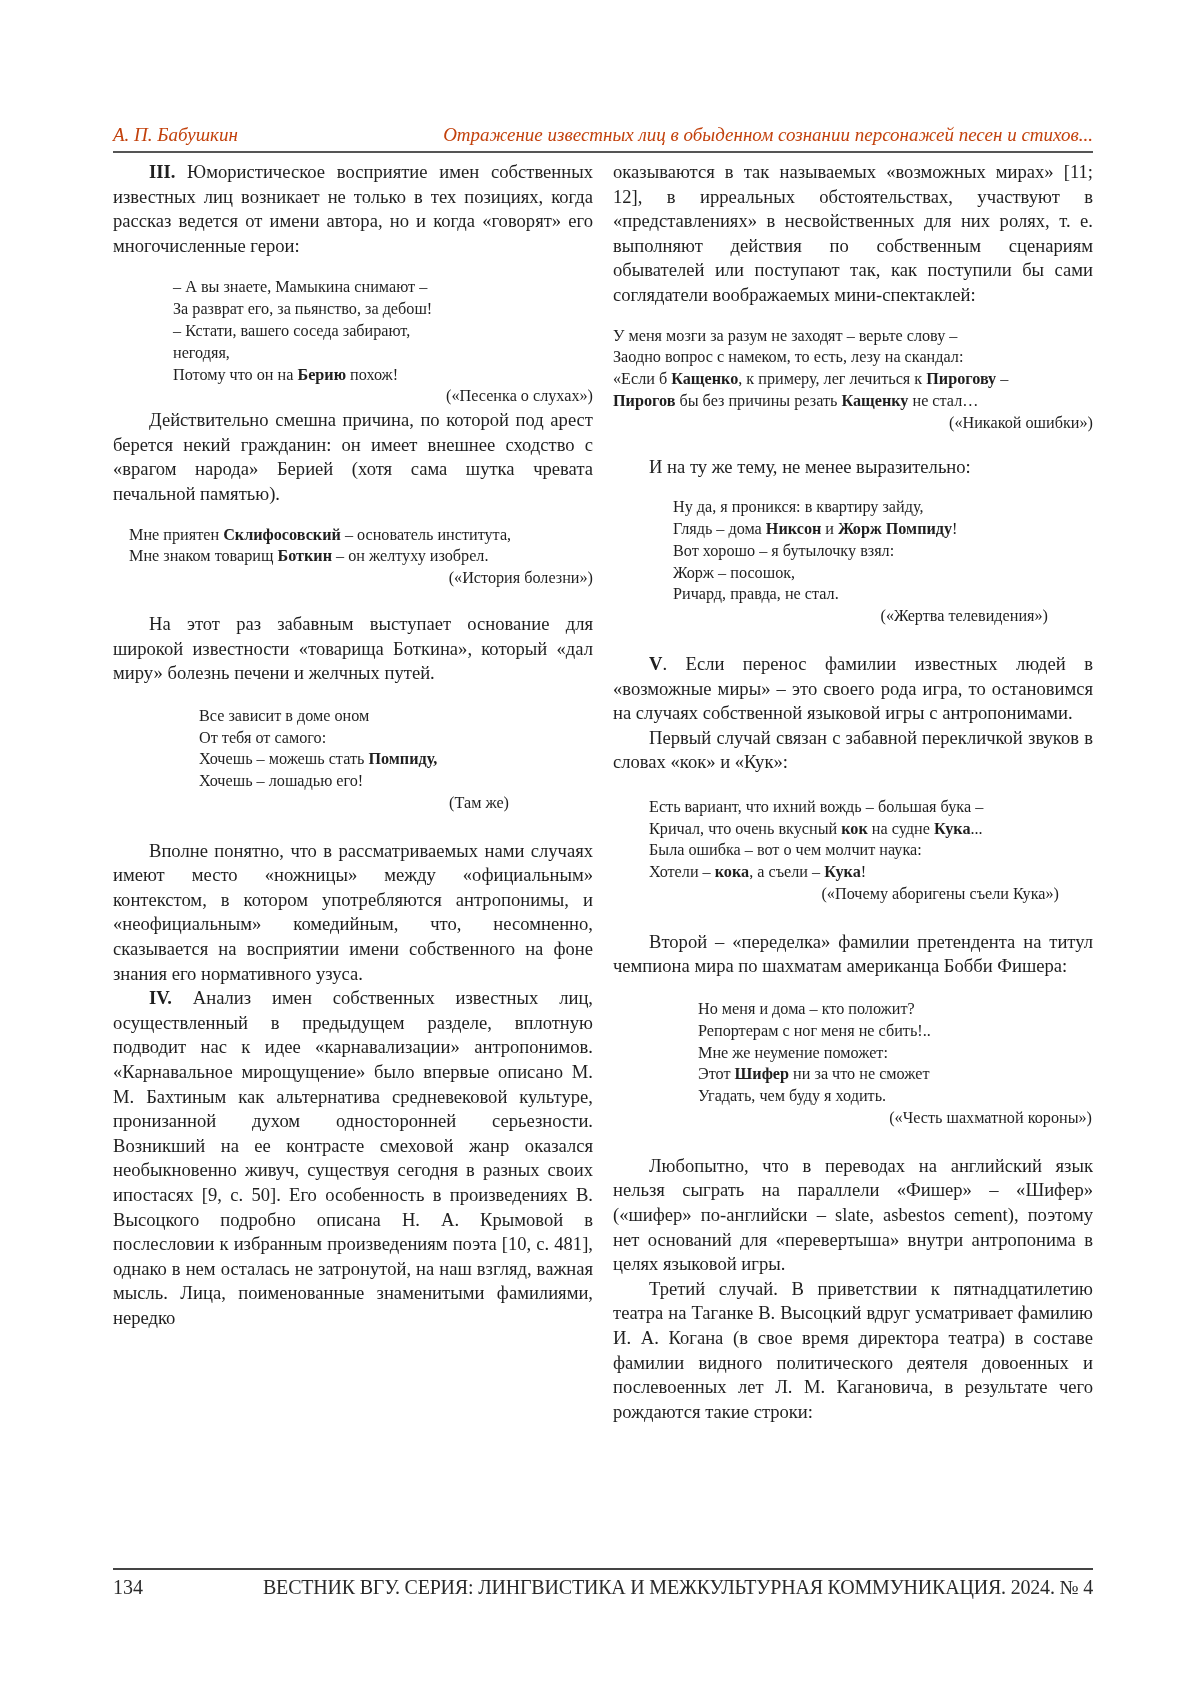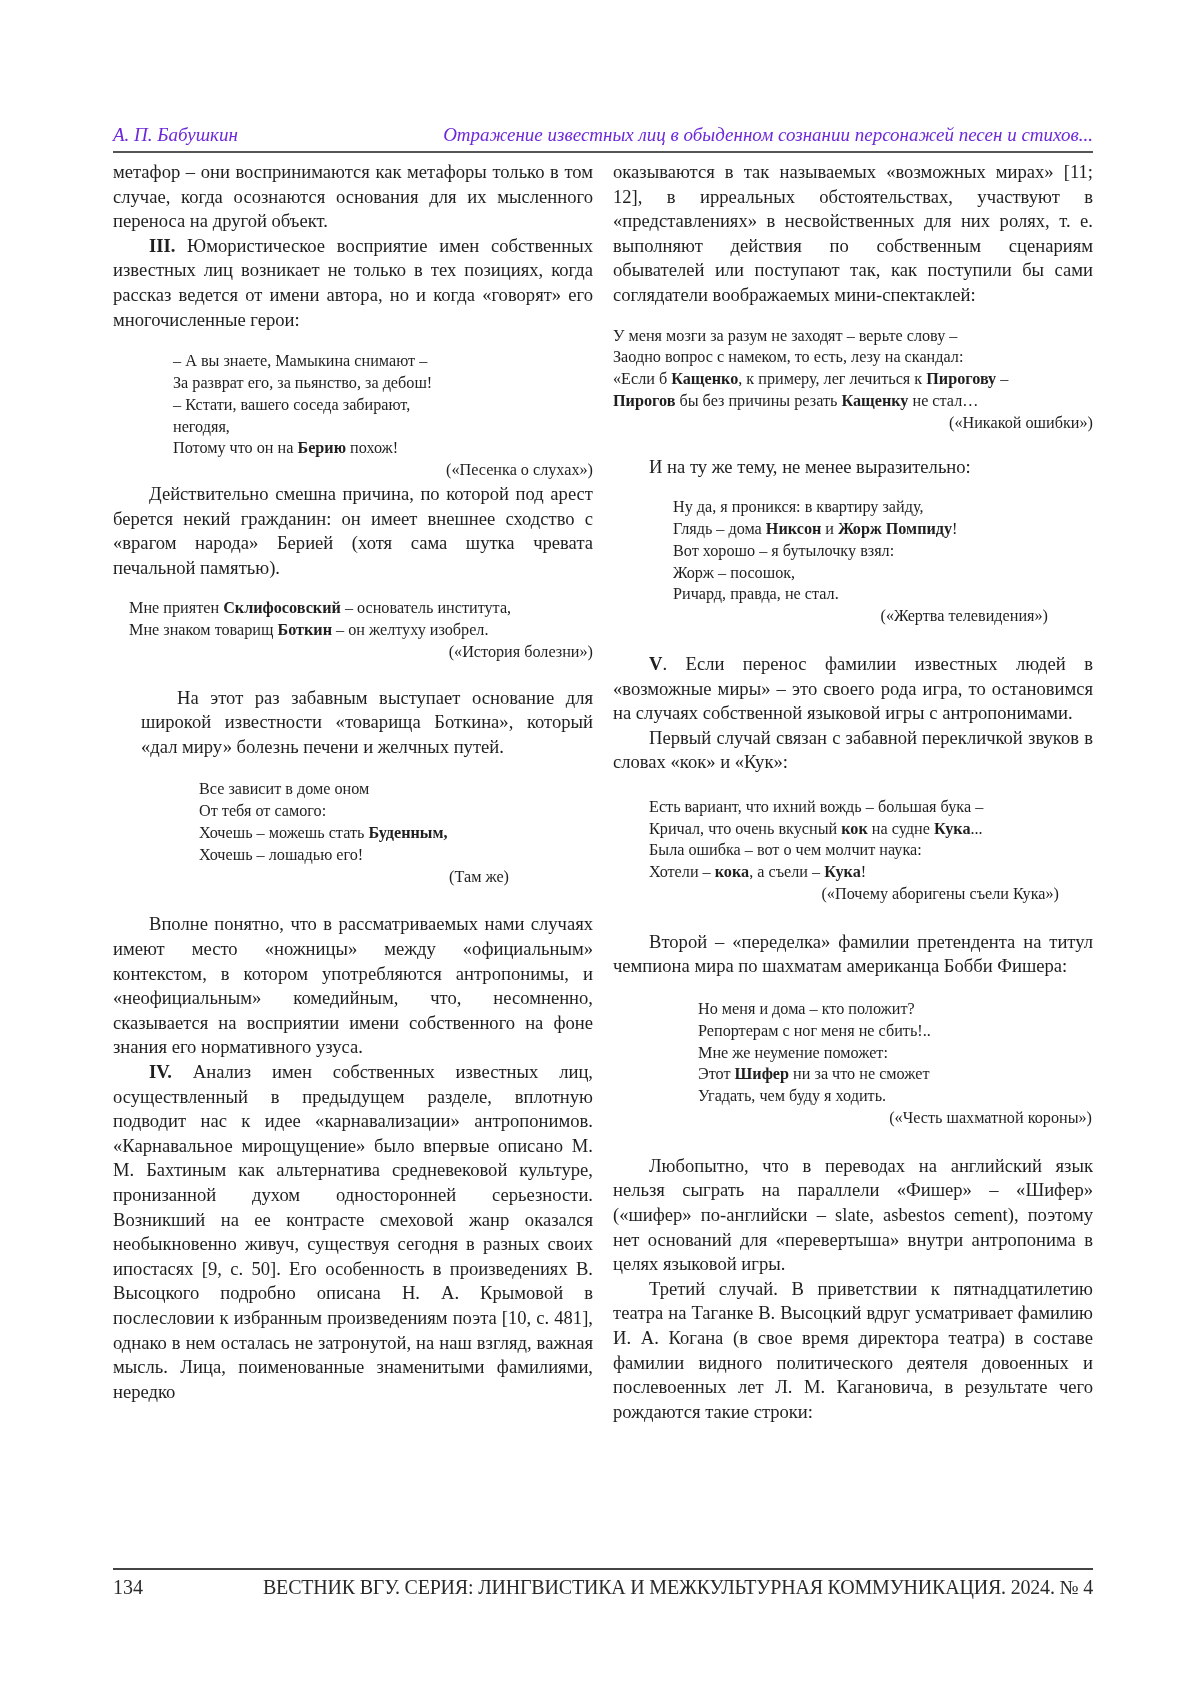--- a/index.html
+++ b/index.html
@@ -1,19 +1,19 @@
 <!DOCTYPE html>
 <html><head>
 <meta charset="utf-8">
 <style>
   html, body { margin: 0; padding: 0; background: #ffffff; }
   body { width: 1200px; height: 1697px; position: relative; overflow: hidden;
          font-family: "Liberation Serif", "DejaVu Serif", serif; color: #1f1f1f; }
   .header { position: absolute; left: 113px; top: 118px; width: 980px; height: 30px;
-            font-style: italic; font-size: 19px; color: #6d28d9; }
+            font-style: italic; font-size: 19px; color: #c2410c; }
   .header .author { position: absolute; left: 0; top: 6px; }
   .header .title { position: absolute; right: 0; top: 6px; }
   .hr-top { position: absolute; left: 113px; top: 151px; width: 980px; height: 2px; background: #555; }
   .hr-bottom { position: absolute; left: 113px; top: 1568px; width: 980px; height: 2px; background: #444; }
   .footer { position: absolute; left: 113px; top: 1576px; width: 980px; font-size: 20px; color: #2a2a2a; }
   .footer .pageno { position: absolute; left: 0; top: 0; }
   .footer .journal { position: absolute; right: 0; top: 0; letter-spacing: -0.2px; }
   .col { position: absolute; top: 160px; width: 480px; font-size: 18.6px; line-height: 24.6px; }
   .col.left { left: 113px; }
   .col.right { left: 613px; }
@@ -27,46 +27,45 @@
 </head>
 <body>
 
 <div class="header">
   <span class="author">А. П. Бабушкин</span>
   <span class="title">Отражение известных лиц в обыденном сознании персонажей песен и стихов...</span>
 </div>
 <div class="hr-top"></div>
 
 <div class="col left">
-  <p>метафор – они воспринимаются как метафоры только в том случае, когда осознаются основания для их мысленного переноса на другой объект.</p>
   <p class="ind"><b>III.</b><span> Юмористическое восприятие имен собственных известных лиц возникает не только в тех позициях, когда рассказ ведется от имени автора, но и когда «говорят» его многочисленные герои:</span></p>
 
   <div class="verse" style="margin:19px 0 0 0; padding-left:60px; width:420px;">
     <span class="line">–  А вы знаете, Мамыкина снимают –</span>
     <span class="line">За разврат его, за пьянство, за дебош!</span>
     <span class="line">– Кстати, вашего соседа забирают,</span>
     <span class="line">негодяя,</span>
     <span class="line"><span>Потому что он на </span><b>Берию</b><span> похож!</span></span>
     <span class="src" style="padding-right:0;">(«Песенка о слухах»)</span>
   </div>
 
   <p class="ind" style="">Действительно смешна причина, по которой под арест берется некий гражданин: он имеет внешнее сходство с «врагом народа» Берией (хотя сама шутка чревата печальной памятью).</p>
 
   <div class="verse" style="margin:18px 0 0 0; padding-left:16px;">
     <span class="line"><span>Мне приятен </span><b>Склифосовский</b><span> – основатель института,</span></span>
     <span class="line"><span>Мне знаком товарищ </span><b>Боткин</b><span> – он желтуху изобрел.</span></span>
     <span class="src">(«История болезни»)</span>
   </div>
 
-  <p class="ind" style="margin-top:22px;margin-left:28px;">На этот раз забавным выступает основание для широкой известности «товарища Боткина», который «дал миру» болезнь печени и желчных путей.</p>
+  <p class="ind" style="margin-top:22px;">На этот раз забавным выступает основание для широкой известности «товарища Боткина», который «дал миру» болезнь печени и желчных путей.</p>
 
   <div class="verse" style="margin:20px 0 0 0; padding-left:86px; width:310px;">
     <span class="line">Все зависит в доме оном</span>
     <span class="line">От тебя от самого:</span>
-    <span class="line"><span>Хочешь – можешь стать </span><b>Буденным,</b></span>
+    <span class="line"><span>Хочешь – можешь стать </span><b>Помпиду,</b></span>
     <span class="line">Хочешь – лошадью его!</span>
     <span class="src">(Там же)</span>
   </div>
 
   <p class="ind" style="margin-top:24px;">Вполне понятно, что в рассматриваемых нами случаях имеют место «ножницы» между «официальным» контекстом, в котором употребляются антропонимы, и «неофициальным» комедийным, что, несомненно, сказывается на восприятии имени собственного на фоне знания его нормативного узуса.</p>
   <p class="ind"><b>IV.</b><span> Анализ имен собственных известных лиц, осуществленный в предыдущем разделе, вплотную подводит нас к идее «карнавализации» антропонимов. «Карнавальное мирощущение» было впервые описано М. М. Бахтиным как альтернатива средневековой культуре, пронизанной духом односторонней серьезности. Возникший на ее контрасте смеховой жанр оказался необыкновенно живуч, существуя сегодня в разных своих ипостасях [9, с. 50]. Его особенность в произведениях В. Высоцкого подробно описана Н. А. Крымовой в послесловии к избранным произведениям поэта [10, с. 481], однако в нем осталась не затронутой, на наш взгляд, важная мысль. Лица, поименованные знаменитыми фамилиями, нередко</span></p>
 </div>
 
 <div class="col right">
   <p>оказываются в так называемых «возможных мирах» [11; 12], в ирреальных обстоятельствах, участвуют в «представлениях» в несвойственных для них ролях, т. е. выполняют действия по собственным сценариям обывателей или поступают так, как поступили бы сами соглядатели воображаемых мини-спектаклей:</p>

